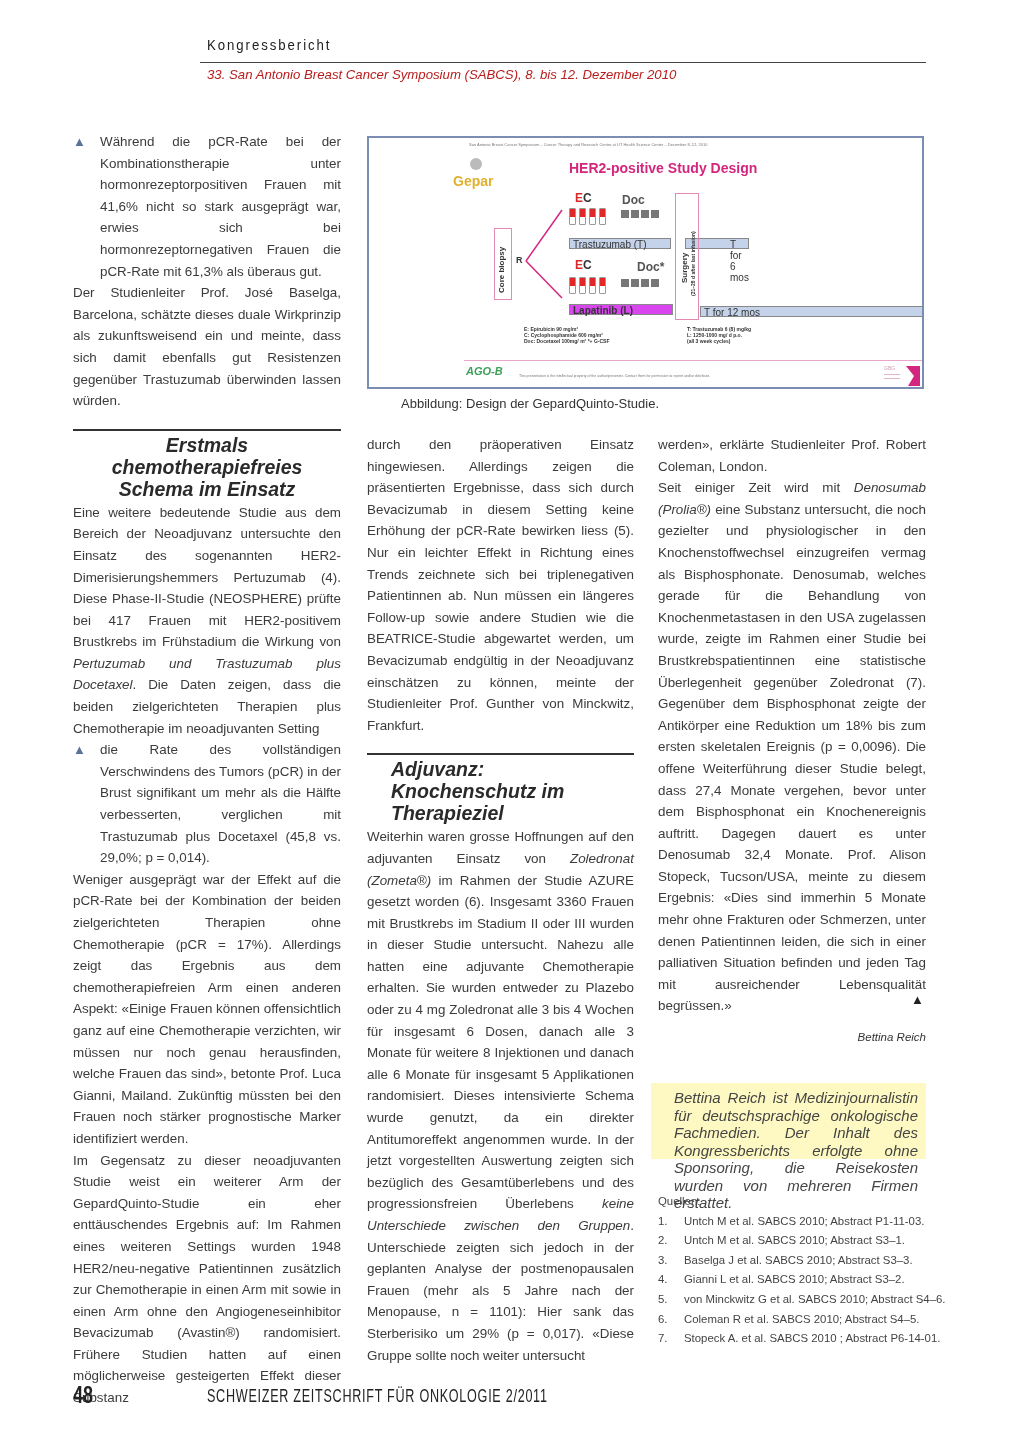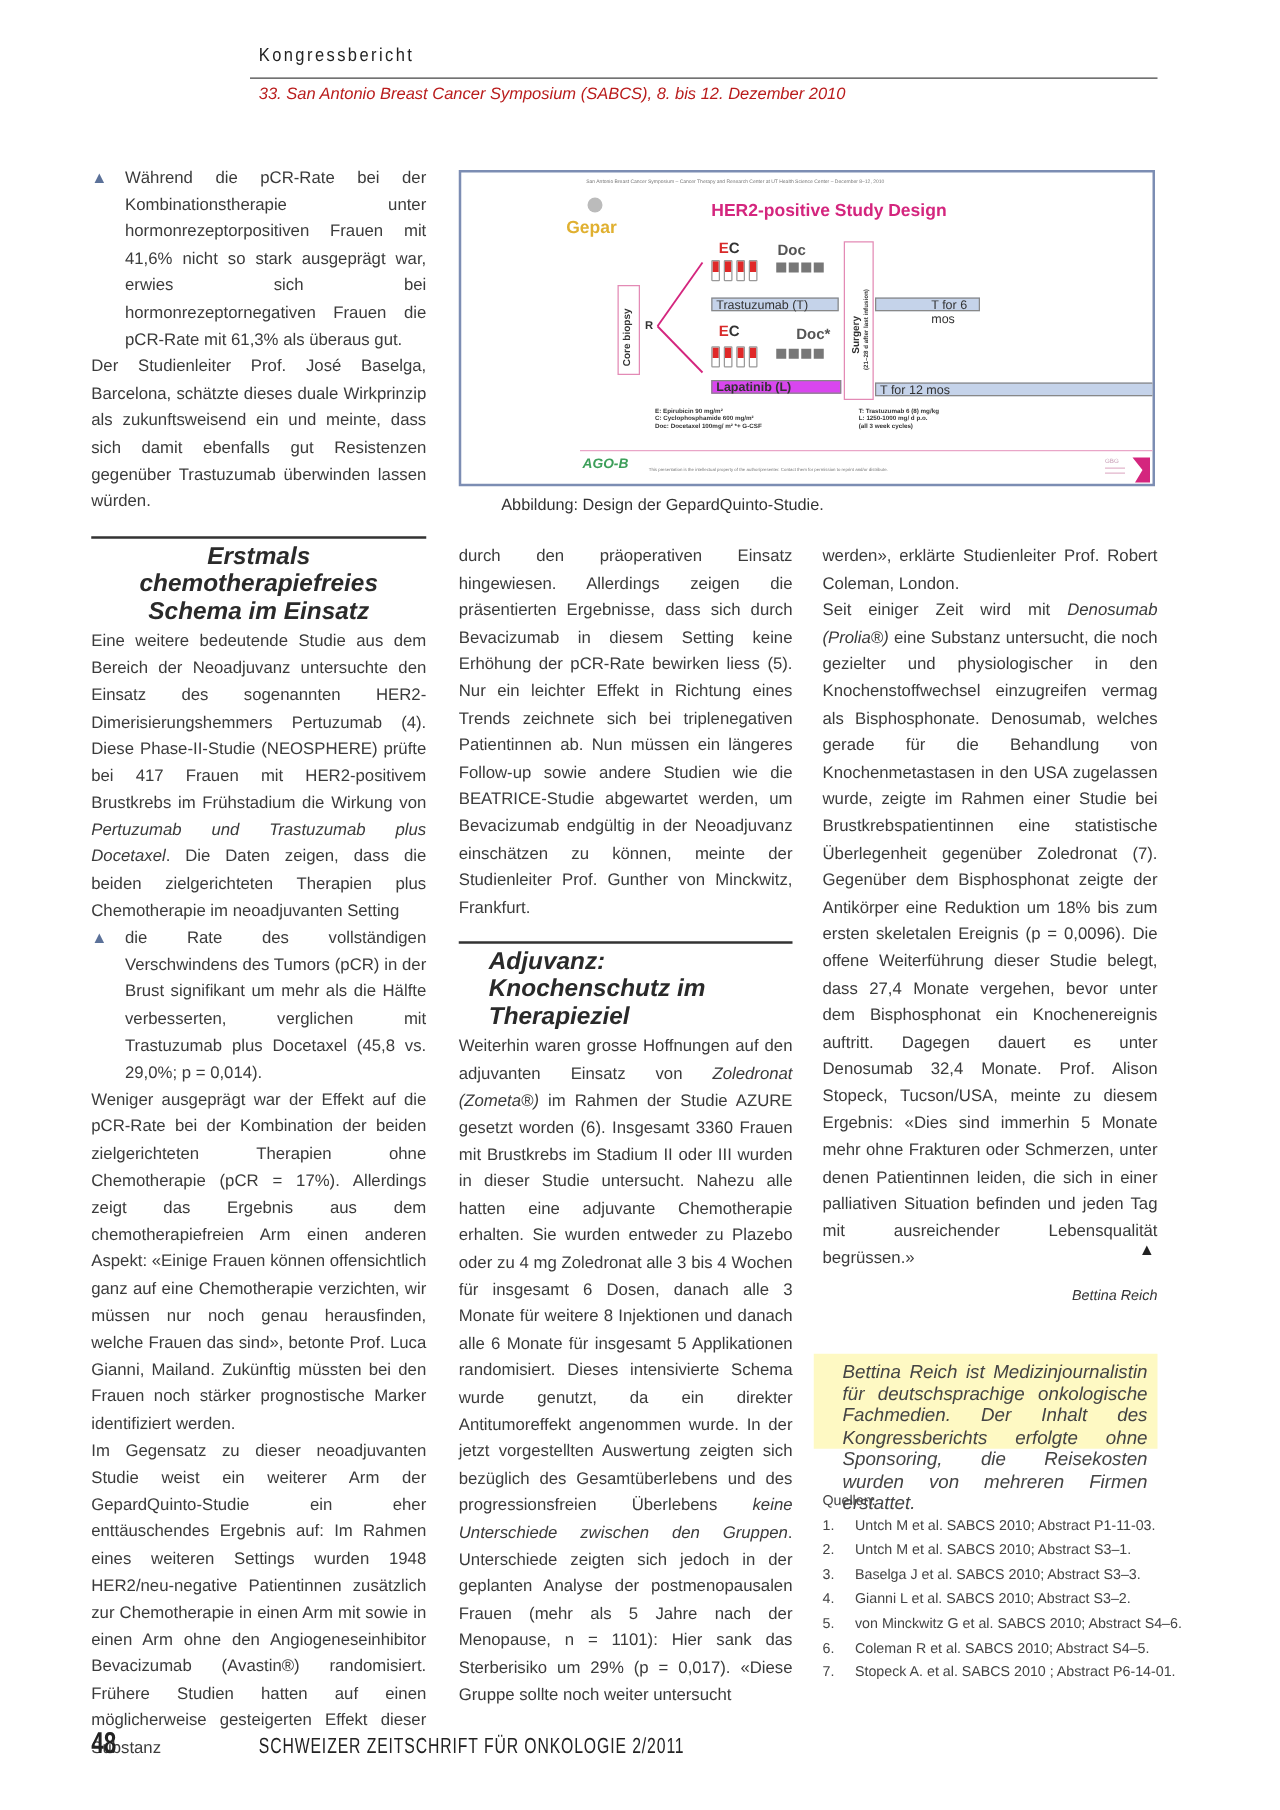--- a/index.html
+++ b/index.html
@@ -92,21 +92,21 @@
   <div class="fig-doc" style="left:253px;top:55px;">Doc</div>
   <div class="vial" style="left:200px;top:70px;"></div>
   <div class="vial" style="left:210px;top:70px;"></div>
   <div class="vial" style="left:220px;top:70px;"></div>
   <div class="vial" style="left:230px;top:70px;"></div>
   <div class="sq" style="left:252px;top:72px;"></div>
   <div class="sq" style="left:262px;top:72px;"></div>
   <div class="sq" style="left:272px;top:72px;"></div>
   <div class="sq" style="left:282px;top:72px;"></div>
   <div class="bar blue" style="left:200px;top:100px;width:102px;">Trastuzumab (T)</div>
-  <div class="bar blue" style="left:331px;top:100px;width:84px;padding-left:44px;">T for 6 mos</div>
+  <div class="bar blue" style="left:316px;top:100px;width:64px;padding-left:44px;">T for 6 mos</div>
 
   <div class="vbox" style="left:306px;top:55px;width:22px;height:125px;"></div>
   <div class="vlabel" style="left:311px;top:145px;">Surgery</div>
   <div class="vlabel" style="left:321px;top:158px;font-size:5px;">(21–28 d after last infusion)</div>
 
   <div class="fig-ec" style="left:206px;top:120px;"><span class="e">E</span><span>C</span></div>
   <div class="fig-doc" style="left:253px;top:122px;padding-left:15px;">Doc*</div>
   <div class="vial" style="left:200px;top:139px;"></div>
   <div class="vial" style="left:210px;top:139px;"></div>
   <div class="vial" style="left:220px;top:139px;"></div>

